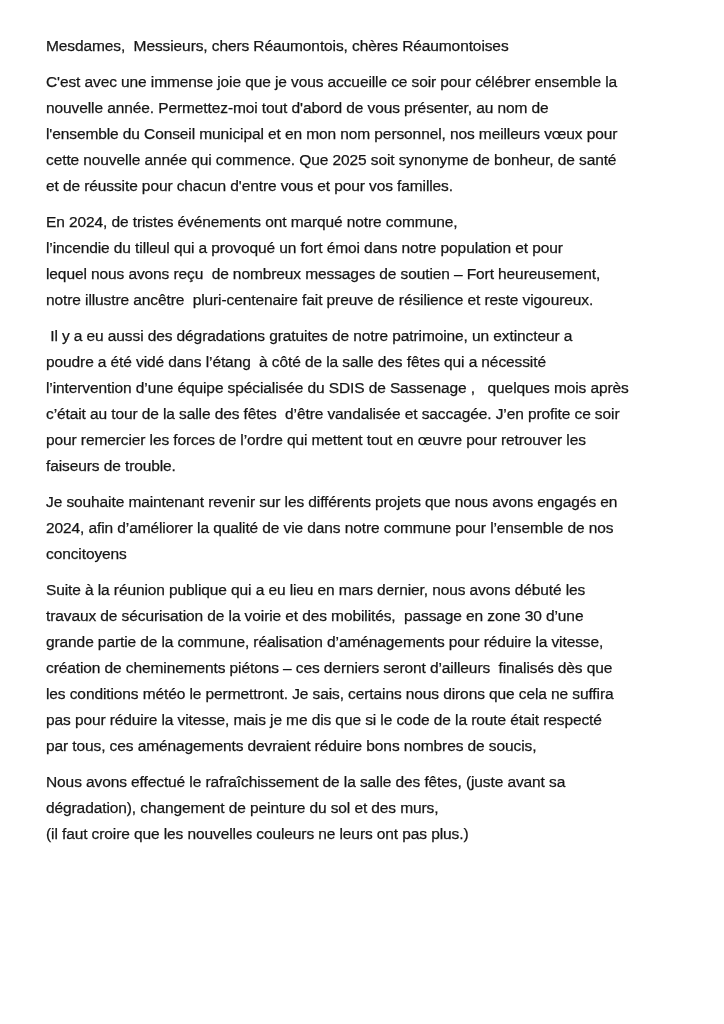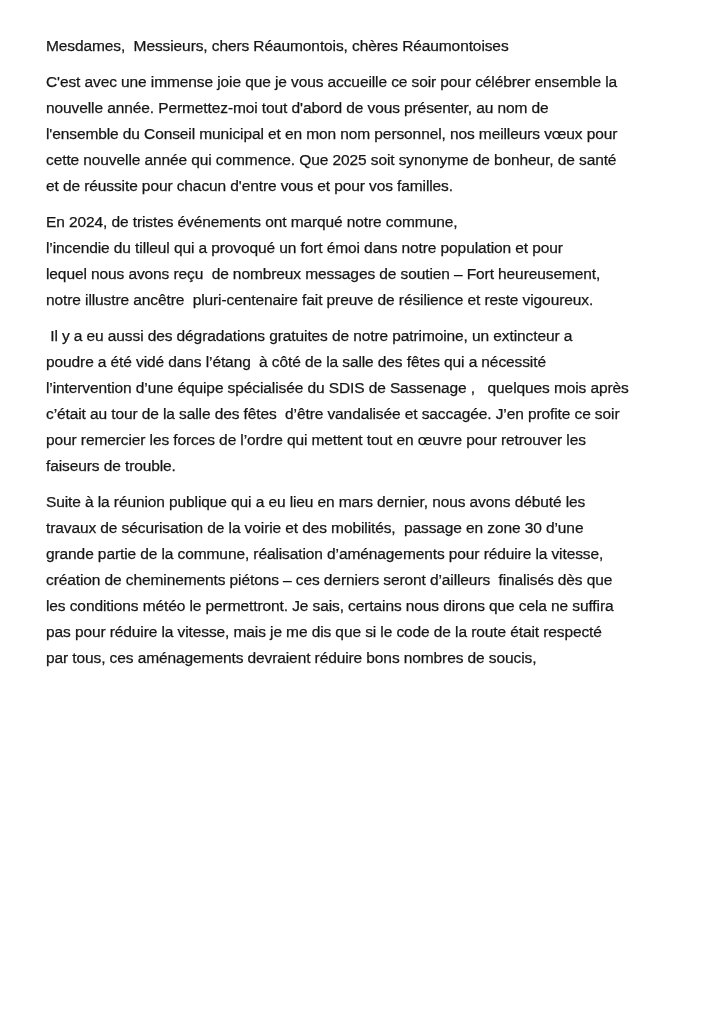--- a/index.html
+++ b/index.html
@@ -45,22 +45,28 @@
 lequel nous avons reçu  de nombreux messages de soutien – Fort heureusement,
 notre illustre ancêtre  pluri-centenaire fait preuve de résilience et reste vigoureux.</p>
 
   <p> Il y a eu aussi des dégradations gratuites de notre patrimoine, un extincteur a
 poudre a été vidé dans l’étang  à côté de la salle des fêtes qui a nécessité
 l’intervention d’une équipe spécialisée du SDIS de Sassenage ,   quelques mois après
 c’était au tour de la salle des fêtes  d’être vandalisée et saccagée. J’en profite ce soir
 pour remercier les forces de l’ordre qui mettent tout en œuvre pour retrouver les
 faiseurs de trouble.</p>
 
+  <p>Je souhaite maintenant revenir sur les différents projets que nous avons engagés en
+2024, afin d’améliorer la qualité de vie dans notre commune pour l’ensemble de nos
+concitoyens</p>
 
   <p>Suite à la réunion publique qui a eu lieu en mars dernier, nous avons débuté les
 travaux de sécurisation de la voirie et des mobilités,  passage en zone 30 d’une
 grande partie de la commune, réalisation d’aménagements pour réduire la vitesse,
 création de cheminements piétons – ces derniers seront d’ailleurs  finalisés dès que
 les conditions météo le permettront. Je sais, certains nous dirons que cela ne suffira
 pas pour réduire la vitesse, mais je me dis que si le code de la route était respecté
 par tous, ces aménagements devraient réduire bons nombres de soucis,</p>
 
+  <p>Nous avons effectué le rafraîchissement de la salle des fêtes, (juste avant sa
+dégradation), changement de peinture du sol et des murs,
+(il faut croire que les nouvelles couleurs ne leurs ont pas plus.)</p>
 </div>
 
 </body></html>

